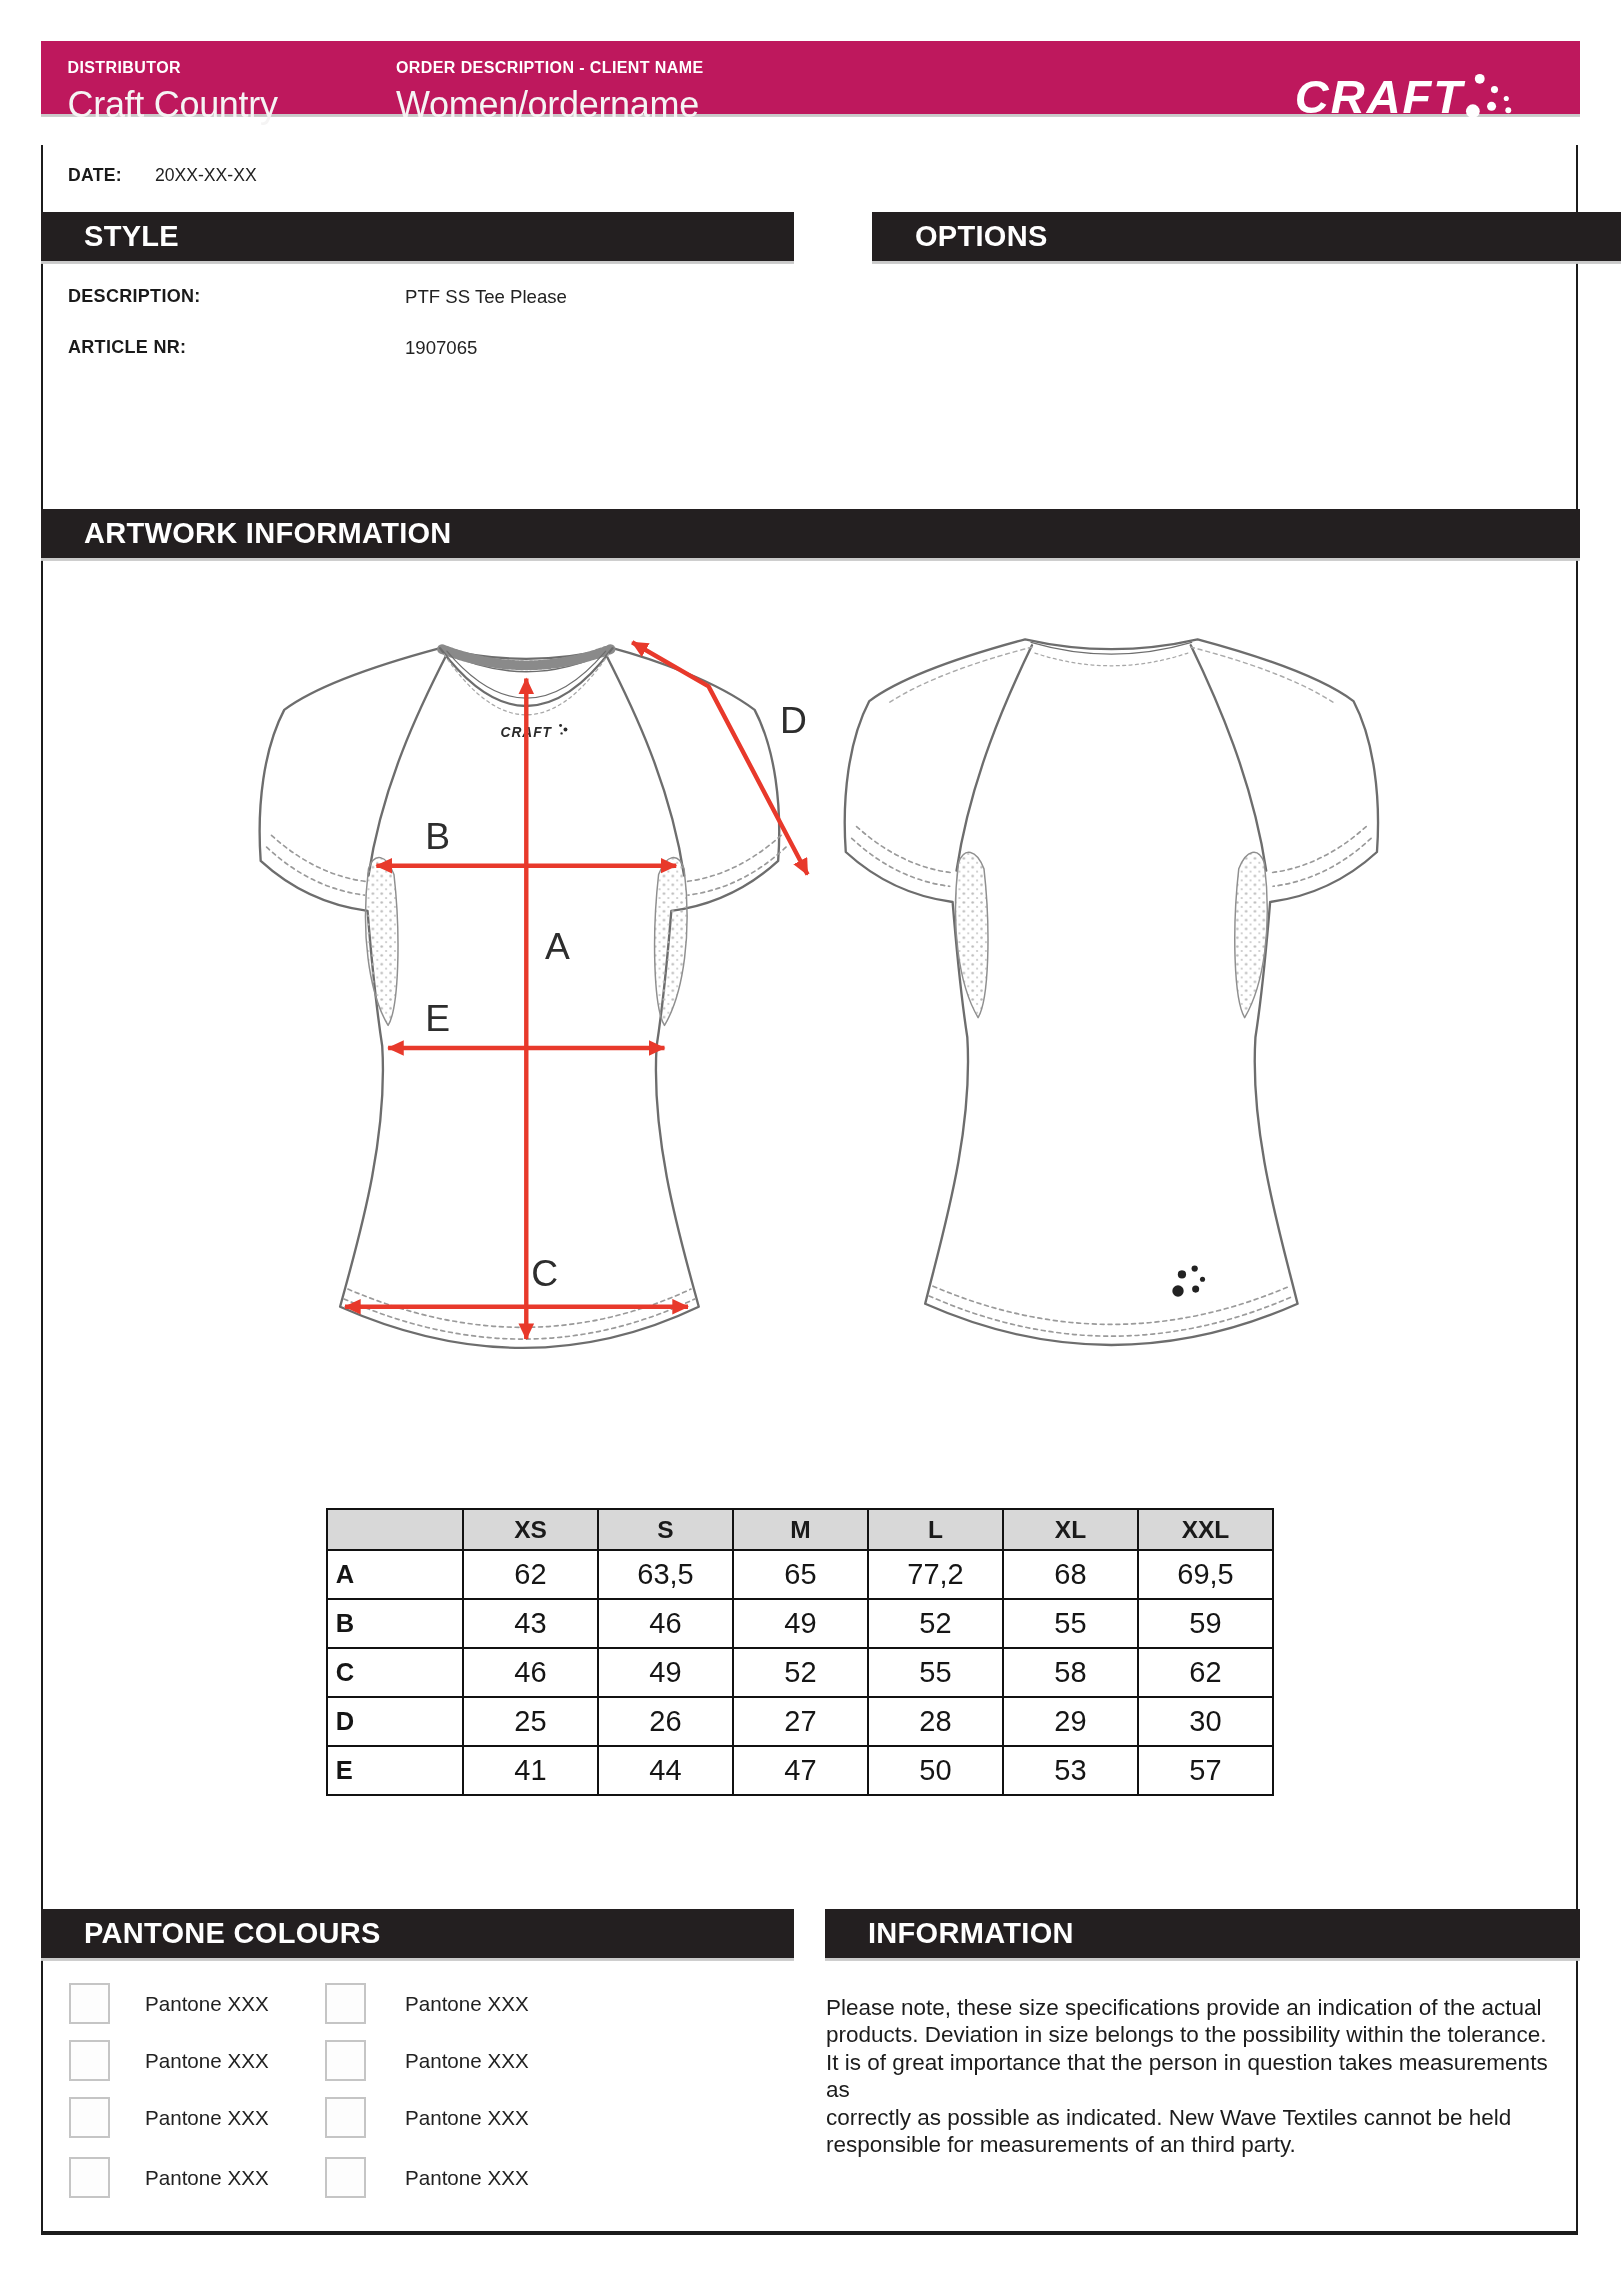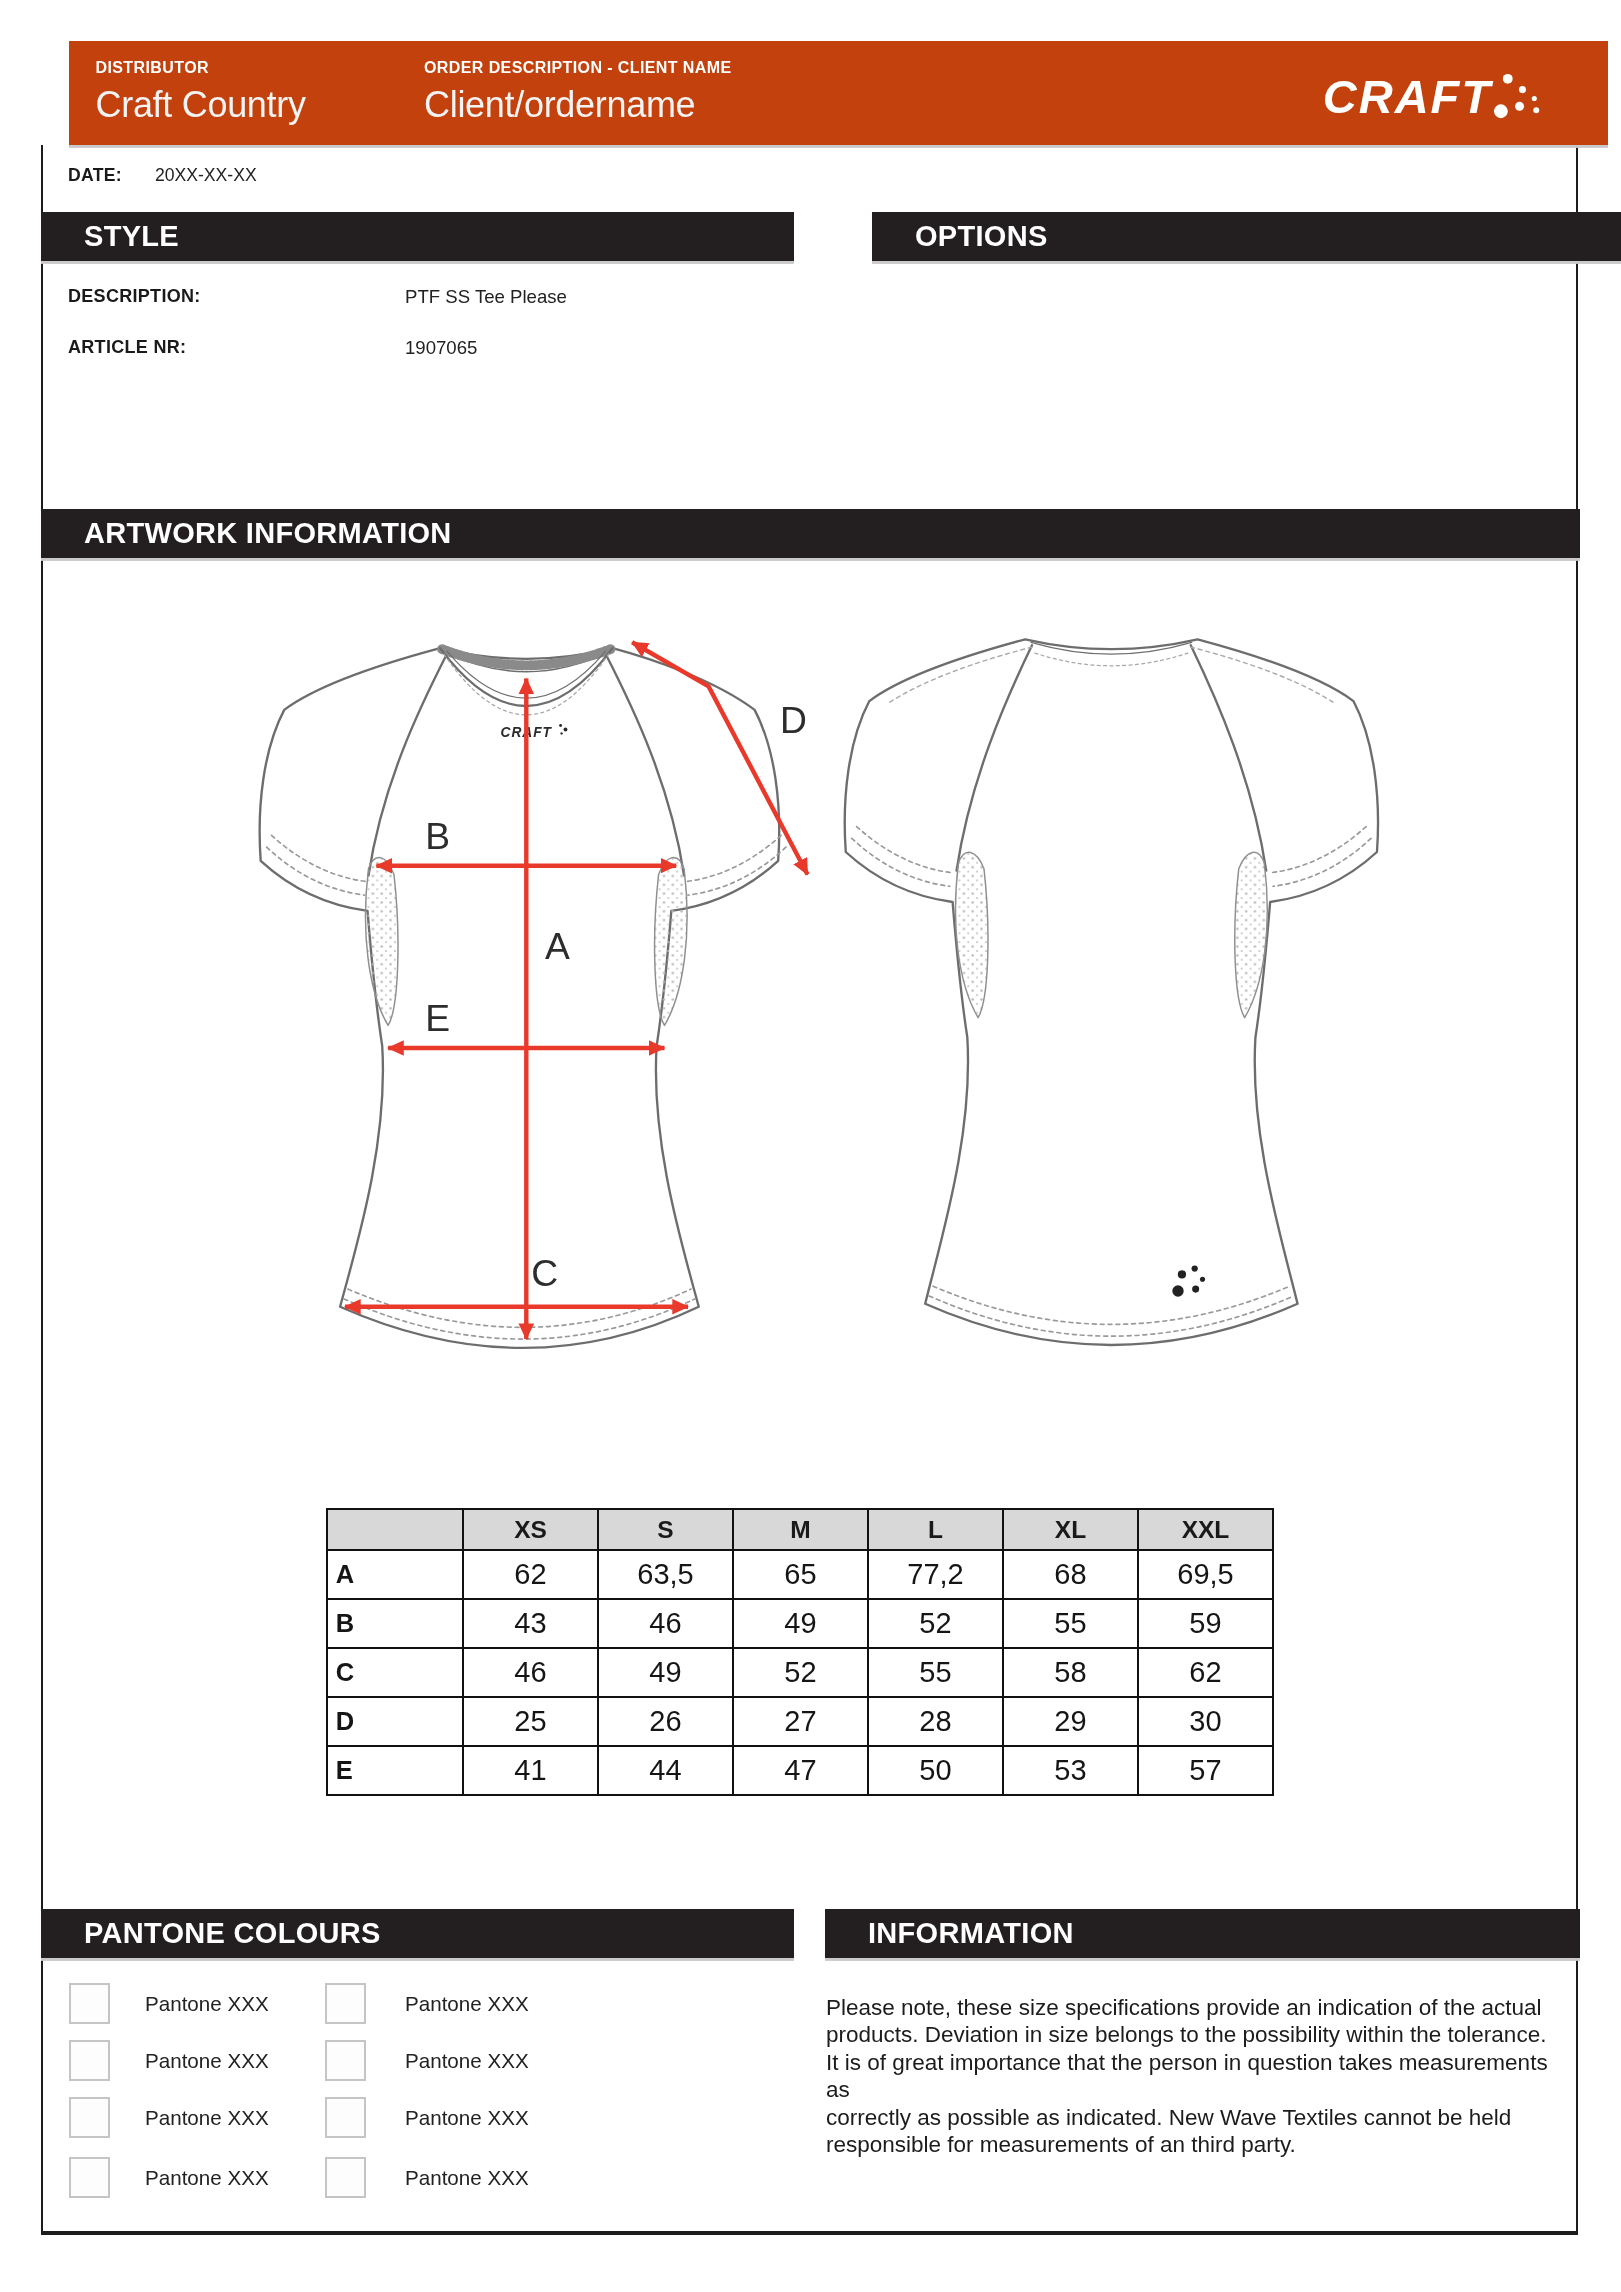--- a/index.html
+++ b/index.html
@@ -1,21 +1,21 @@
 <!DOCTYPE html>
 <html><head>
 <meta charset="utf-8">
 <style>
   html,body{margin:0;padding:0;background:#fff;}
   .page{position:relative;width:1621px;height:2293px;background:#fff;
         font-family:"Liberation Sans",sans-serif;color:#1a1a1a;overflow:hidden;}
   .frame{position:absolute;left:41px;top:145px;width:1533px;height:2086px;
          border-left:2.9px solid #1c1c1c;border-right:2.9px solid #1c1c1c;border-bottom:4.9px solid #1c1c1c;}
-  .hdr{position:absolute;left:41px;top:41px;width:1539px;height:104px;background:#c2410c;
-       box-shadow:0 2.9px 0 #c9c9c9;margin-left:28px;}
+  .hdr{position:absolute;left:41px;top:41px;width:1539px;height:73px;background:#be185d;
+       box-shadow:0 2.9px 0 #c9c9c9;}
   .hdr .small-label{position:absolute;top:17.6px;font-size:16px;font-weight:bold;color:#fff;letter-spacing:0.4px;}
   .hdr .big-name{position:absolute;top:43px;font-size:36px;font-weight:400;color:#f5f4f4;letter-spacing:-0.3px;}
   .col1{left:26.5px;} .col2{left:355px;}
   .brand{position:absolute;right:55px;top:25.5px;display:flex;align-items:center;}
   .brand-word{font-size:47px;font-weight:800;font-style:italic;color:#fff;letter-spacing:2px;}
   .date-row{position:absolute;left:68px;top:165px;font-size:17.6px;}
   .date-row b{letter-spacing:0.3px;}
   .date-val{margin-left:33px;font-weight:400;color:#222;}
   .bar{position:absolute;height:49px;background:#231f20;color:#fff;
        font-size:29px;font-weight:bold;letter-spacing:0.3px;line-height:49px;
@@ -48,21 +48,21 @@
 <body>
 
 <div class="page">
 
   <div class="frame"></div>
 
   <div class="hdr">
     <div class="small-label col1">DISTRIBUTOR</div>
     <div class="big-name col1">Craft Country</div>
     <div class="small-label col2">ORDER DESCRIPTION - CLIENT NAME</div>
-    <div class="big-name col2">Client/ordername</div>
+    <div class="big-name col2">Women/ordername</div>
     <div class="brand">
       <span class="brand-word">CRAFT</span>
       <svg width="61" height="59" viewBox="0 0 62 60">
         <g fill="#ffffff">
           <circle cx="16" cy="12" r="5"></circle>
           <circle cx="31" cy="23" r="3.6"></circle>
           <circle cx="43" cy="32" r="2.6"></circle>
           <circle cx="9" cy="45" r="7"></circle>
           <circle cx="28" cy="40" r="4.6"></circle>
           <circle cx="45" cy="44" r="3"></circle>

